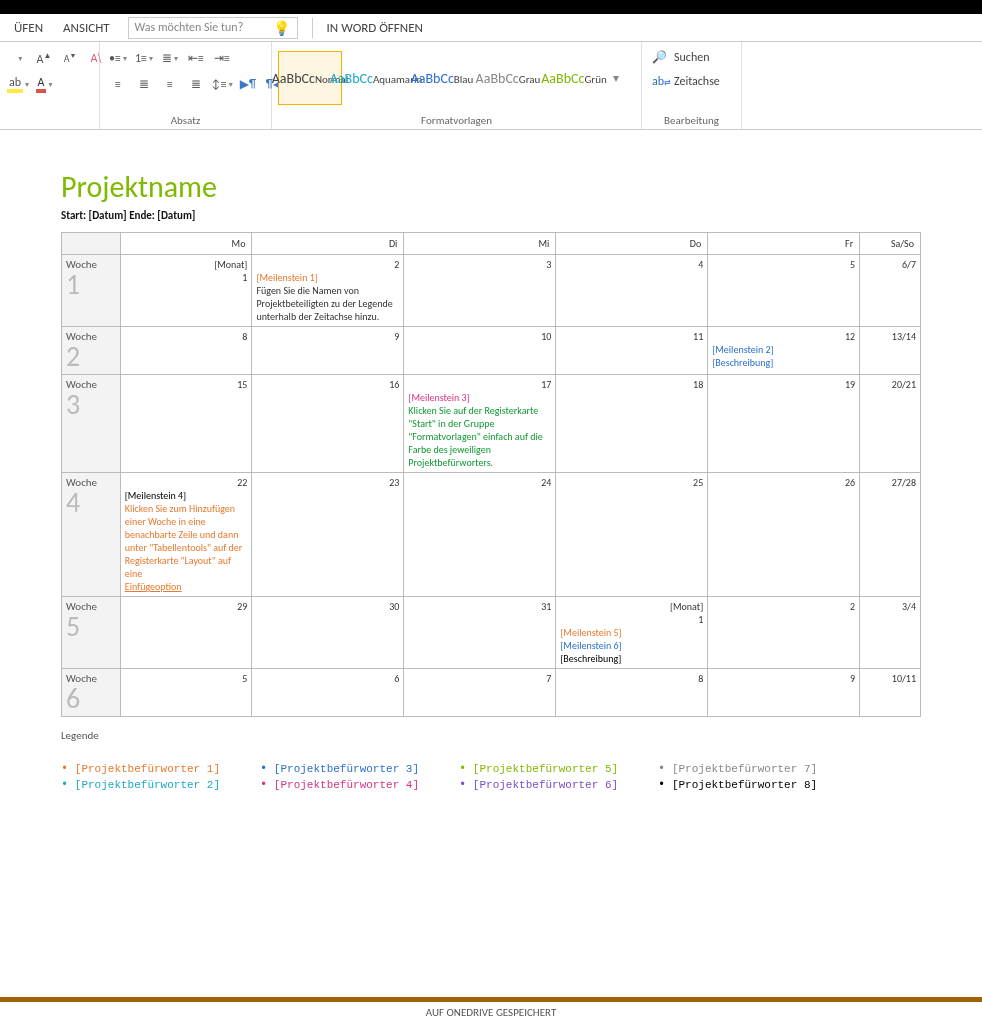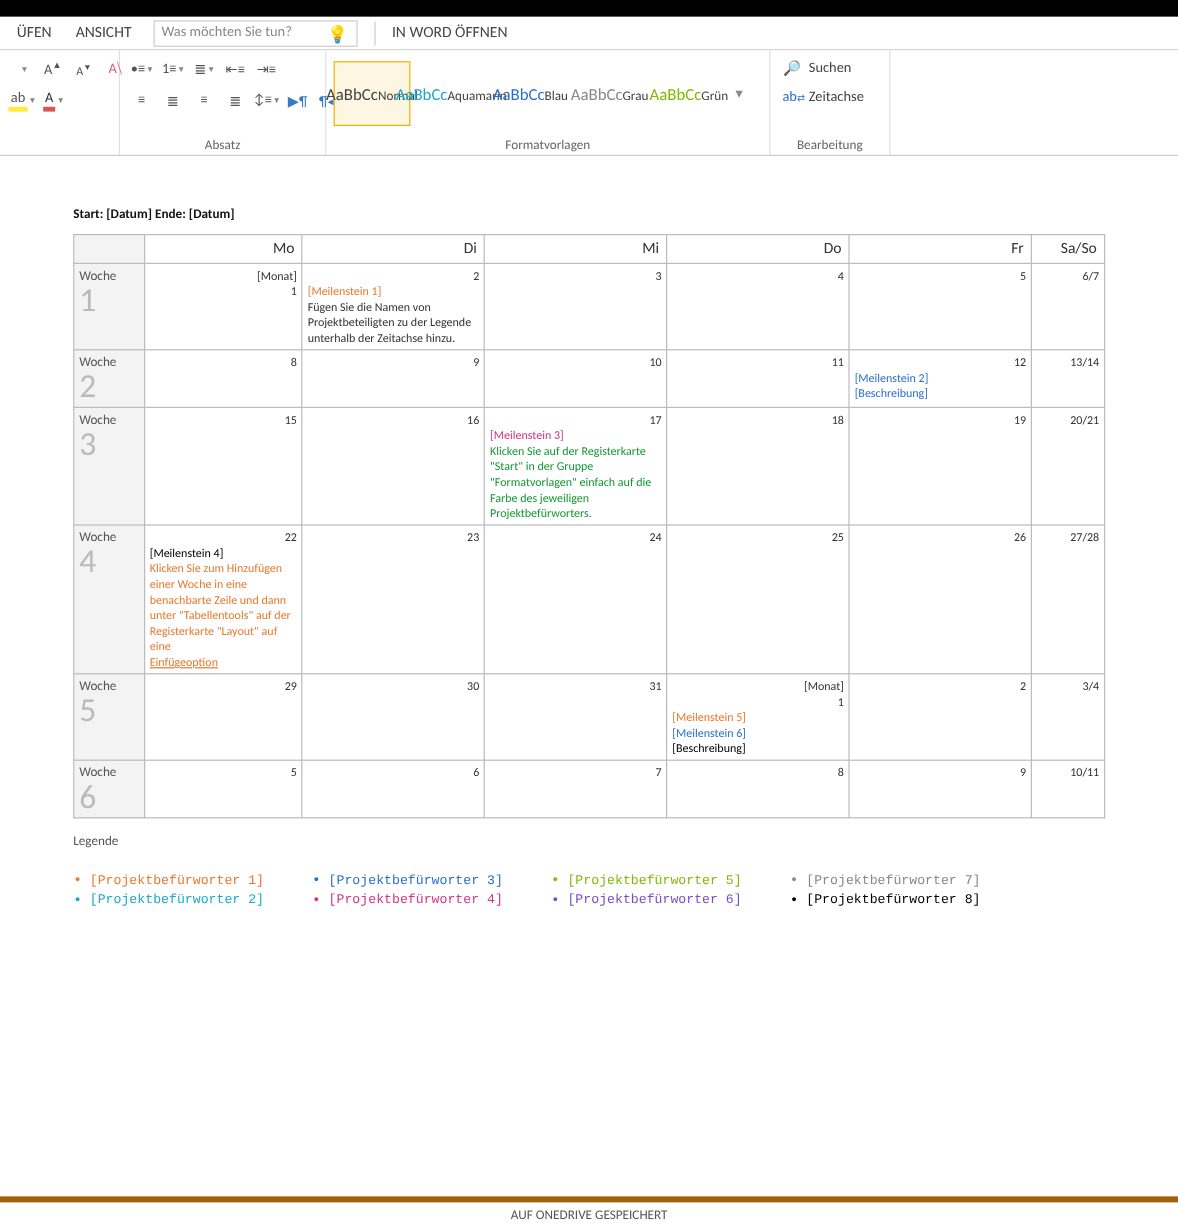--- a/index.html
+++ b/index.html
@@ -24,21 +24,21 @@
 .style-sample { font-size:14px; }
 .style-name { font-size:11px; margin-top:2px;}
 .styles-arrow { width:16px; display:flex; align-items:center; justify-content:center; color:#888;}
 .edit-cmd { display:flex; align-items:center; gap:6px; font-size:12px; color:#444; padding:2px 4px; height:22px;}
 .edit-cmd .ic { width:16px; text-align:center;}
 .blank { height:12px;}
 .page { margin: 0 auto; width: 960px; padding: 26px 50px 20px;}
 .proj-title { color:#7fba00; font-size:30px; font-weight:300;}
 .dates { font-size:11px; font-weight:bold; margin-top:4px; color:#111;}
 table.cal { width:100%; border-collapse:collapse; margin-top:10px; font-size:10px; color:#333; table-layout:fixed;}
-table.cal th { background:#fff; border:1px solid #bbb; text-align:right; padding:4px 6px; font-weight:normal; font-size:13px;}
+table.cal th { background:#fff; border:1px solid #bbb; text-align:right; padding:4px 6px; font-weight:normal; font-size:10px;}
 table.cal th.wk { background:#f3f3f3;}
 table.cal td { border:1px solid #bbb; vertical-align:top; padding:3px 4px; height:46px;}
 table.cal td.week-label { background:#f3f3f3; color:#555; width:56px; vertical-align:top;}
 table.cal td.week-label .wtxt {font-size:11px;}
 table.cal td.week-label .wnum {font-size:28px; color:#bbb; line-height:1;}
 .daynum { float:right; font-size:10px; color:#333;}
 .cellbody { clear:both; font-size:10px; line-height:1.3;}
 .m { display:block;}
 .c-orange{color:#e8792e;} .c-teal{color:#1ca9c9;} .c-lime{color:#7fba00;} .c-green{color:#119933;} .c-blue{color:#2a6fcf;} .c-magenta{color:#d63384;} .c-purple{color:#7a4cc9;} .c-grey{color:#888;} .c-black{color:#000;}
 .legend { display:flex; align-items:flex-start; gap:20px; font-size:11px; margin-top:12px;flex-direction:column;}
@@ -182,20 +182,21 @@
       </div>
     </div>
     <div class="rgroup-label">Bearbeitung</div>
   </div>
 
 </div>
 
 <div class="blank"></div>
 
 <div class="page">
+  <div class="proj-title">Projektname</div>
   <div class="dates">Start: [Datum]  Ende: [Datum]</div>
 
   <table class="cal">
     <colgroup>
       <col style="width:58px">
         <col style="width:130px">
         <col style="width:150px">
         <col style="width:150px">
         <col style="width:150px">
         <col style="width:150px">

